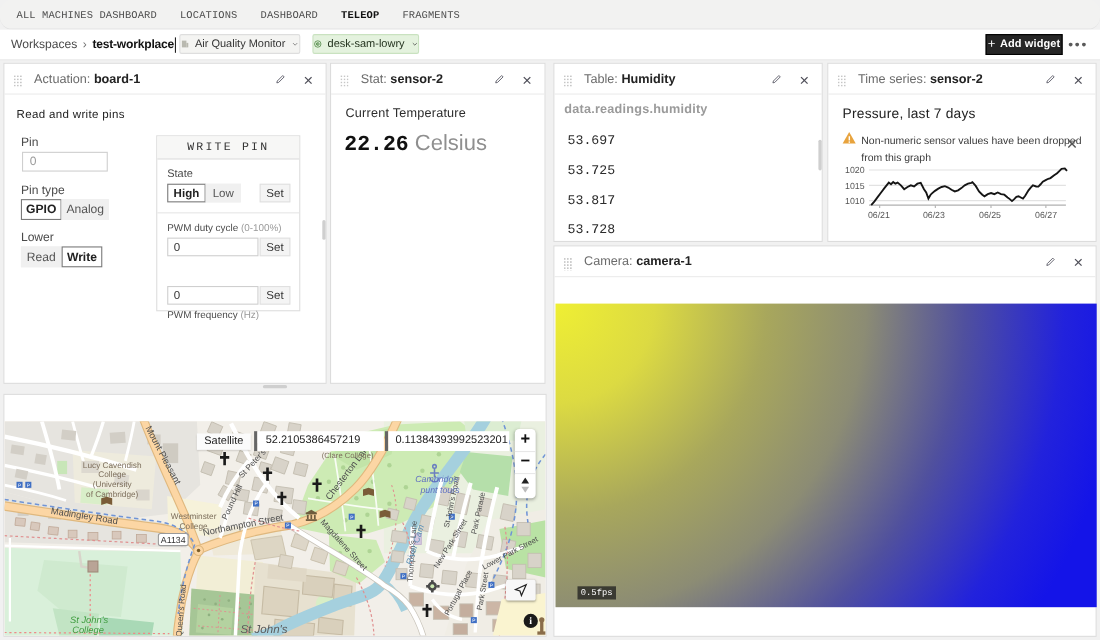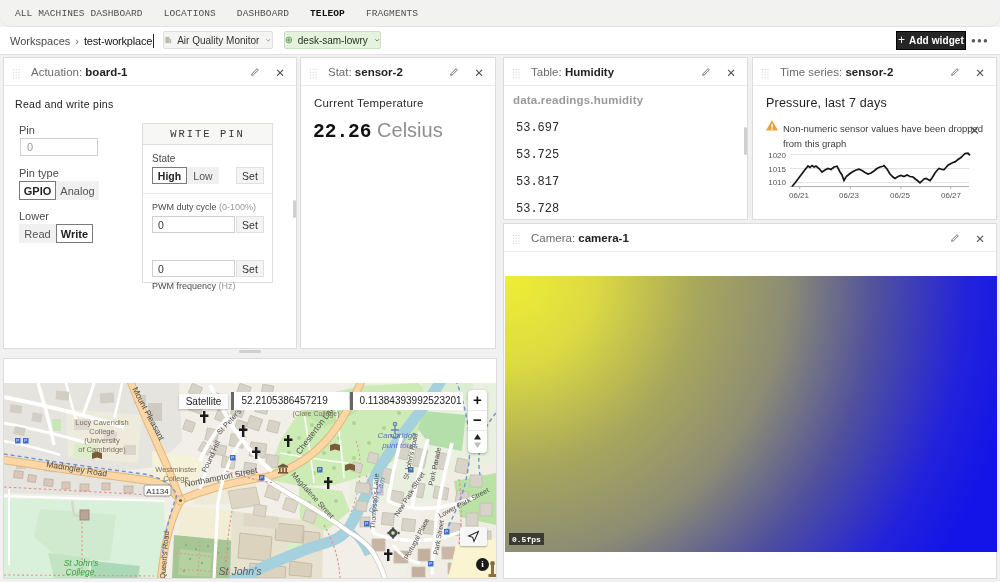--- a/index.html
+++ b/index.html
@@ -26,21 +26,21 @@
 <div class="topnav">
   <span>ALL MACHINES DASHBOARD</span>
     <span>LOCATIONS</span>
     <span>DASHBOARD</span>
     <span class="active">TELEOP</span>
     <span>FRAGMENTS</span>
 </div>
 <div class="wsbar">
   <span style="font-size:11px;color:#4a4a4a;margin-left:10px;">Workspaces</span>
   <span style="font-size:11px;color:#707070;margin:0 5px;">›</span>
-  <span style="font-size:11px;color:#131313;font-weight:normal;letter-spacing:-0.2px;">test-workplace</span>
+  <span style="font-size:11px;color:#131313;font-weight:bold;letter-spacing:-0.2px;">test-workplace</span>
   <span style="display:inline-block;width:1px;height:14px;background:#222;margin-left:1px;"></span>
   <span style="position:absolute;left:163px;top:4px;width:110px;display:inline-flex;align-items:center;justify-content:center;height:18px;background:#f4f4f2;border:1px solid #dedede;border-radius:2px;font-size:10px;color:#333;white-space:nowrap;">
     <svg class="icon" width="10" height="10" viewBox="0 0 24 24" fill="none" stroke="#9a9a8f" stroke-width="2" style="margin-right:5px;">
         <rect x="4" y="3" width="12" height="18" fill="#b9b9b0" stroke="none"></rect>
         <rect x="16" y="9" width="5" height="12" fill="#b9b9b0" stroke="none"></rect>
       </svg>
     Air Quality Monitor
     <svg class="icon" width="8" height="8" viewBox="0 0 24 24" fill="none" stroke="#666" stroke-width="2.4" style="margin-left:6px;">
         <path d="M5 9l7 7 7-7"></path>
       </svg>
@@ -174,21 +174,21 @@
   <div class="chead">
     <span class="dots"></span>
     <span class="title">Camera: <b>camera-1</b></span>
     <svg class="pencil icon" viewBox="0 0 24 24" fill="none" stroke="#5a5a66" stroke-width="2">
         <path d="M4 20l1-4L17 4l3 3L8 19l-4 1z"></path>
       </svg>
     <span class="close">✕</span>
   </div>
   <div style="position:absolute;left:1px;top:52px;width:492px;height:276px;background:
     radial-gradient(circle farthest-corner at 0% 0%, #efef33 0%, #dcda42 16%, #a8a75c 34%, #8c8c74 50%, #50509e 66%, #2222dc 82%, #1414e8 92%);">
-    <span style="position:absolute;left:4px;bottom:7px;background:rgba(30,30,30,0.75);color:#fff;font-family:'Liberation Mono',monospace;font-size:8px;font-weight:bold;padding:1.5px 3px;">0.5fps</span>
+    <span style="position:absolute;left:20px;bottom:7px;background:rgba(30,30,30,0.75);color:#fff;font-family:'Liberation Mono',monospace;font-size:8px;font-weight:normal;padding:1.5px 3px;">0.5fps</span>
   </div>
 </div>
 
 <div class="card" id="card-gps" style="left:3px;top:358px;width:494px;height:221px;">
   <div class="chead" style="height:23px;margin-top:28px;">
     <span class="dots" style="top:6px;"></span>
     <span class="title" style="top:5px;">GPS: <b>movement_sensor-1</b></span>
     <svg class="pencil icon" viewBox="0 0 24 24" fill="none" stroke="#6b6b6b" stroke-width="1.8" style="top:6.5px;">
         <path d="M4 20l1-4L17 4l3 3L8 19l-4 1z"></path>
       </svg>

